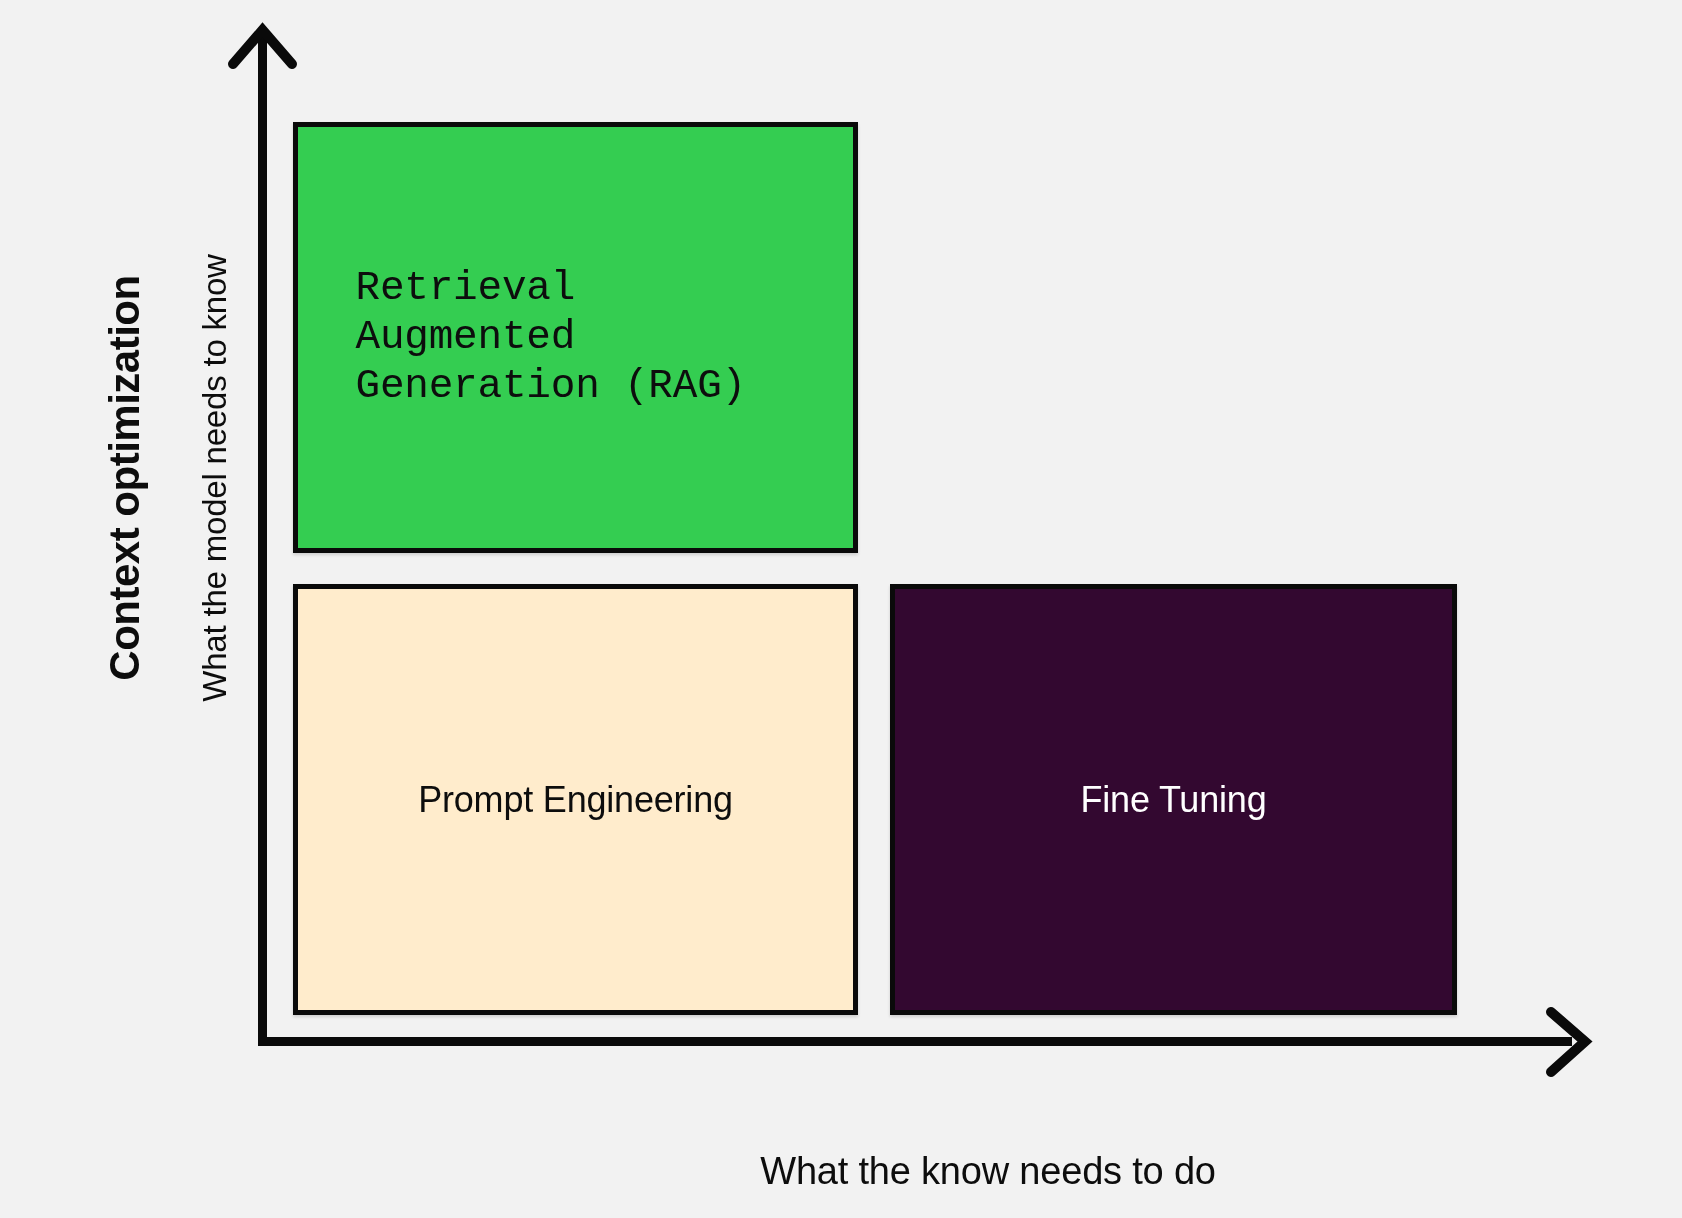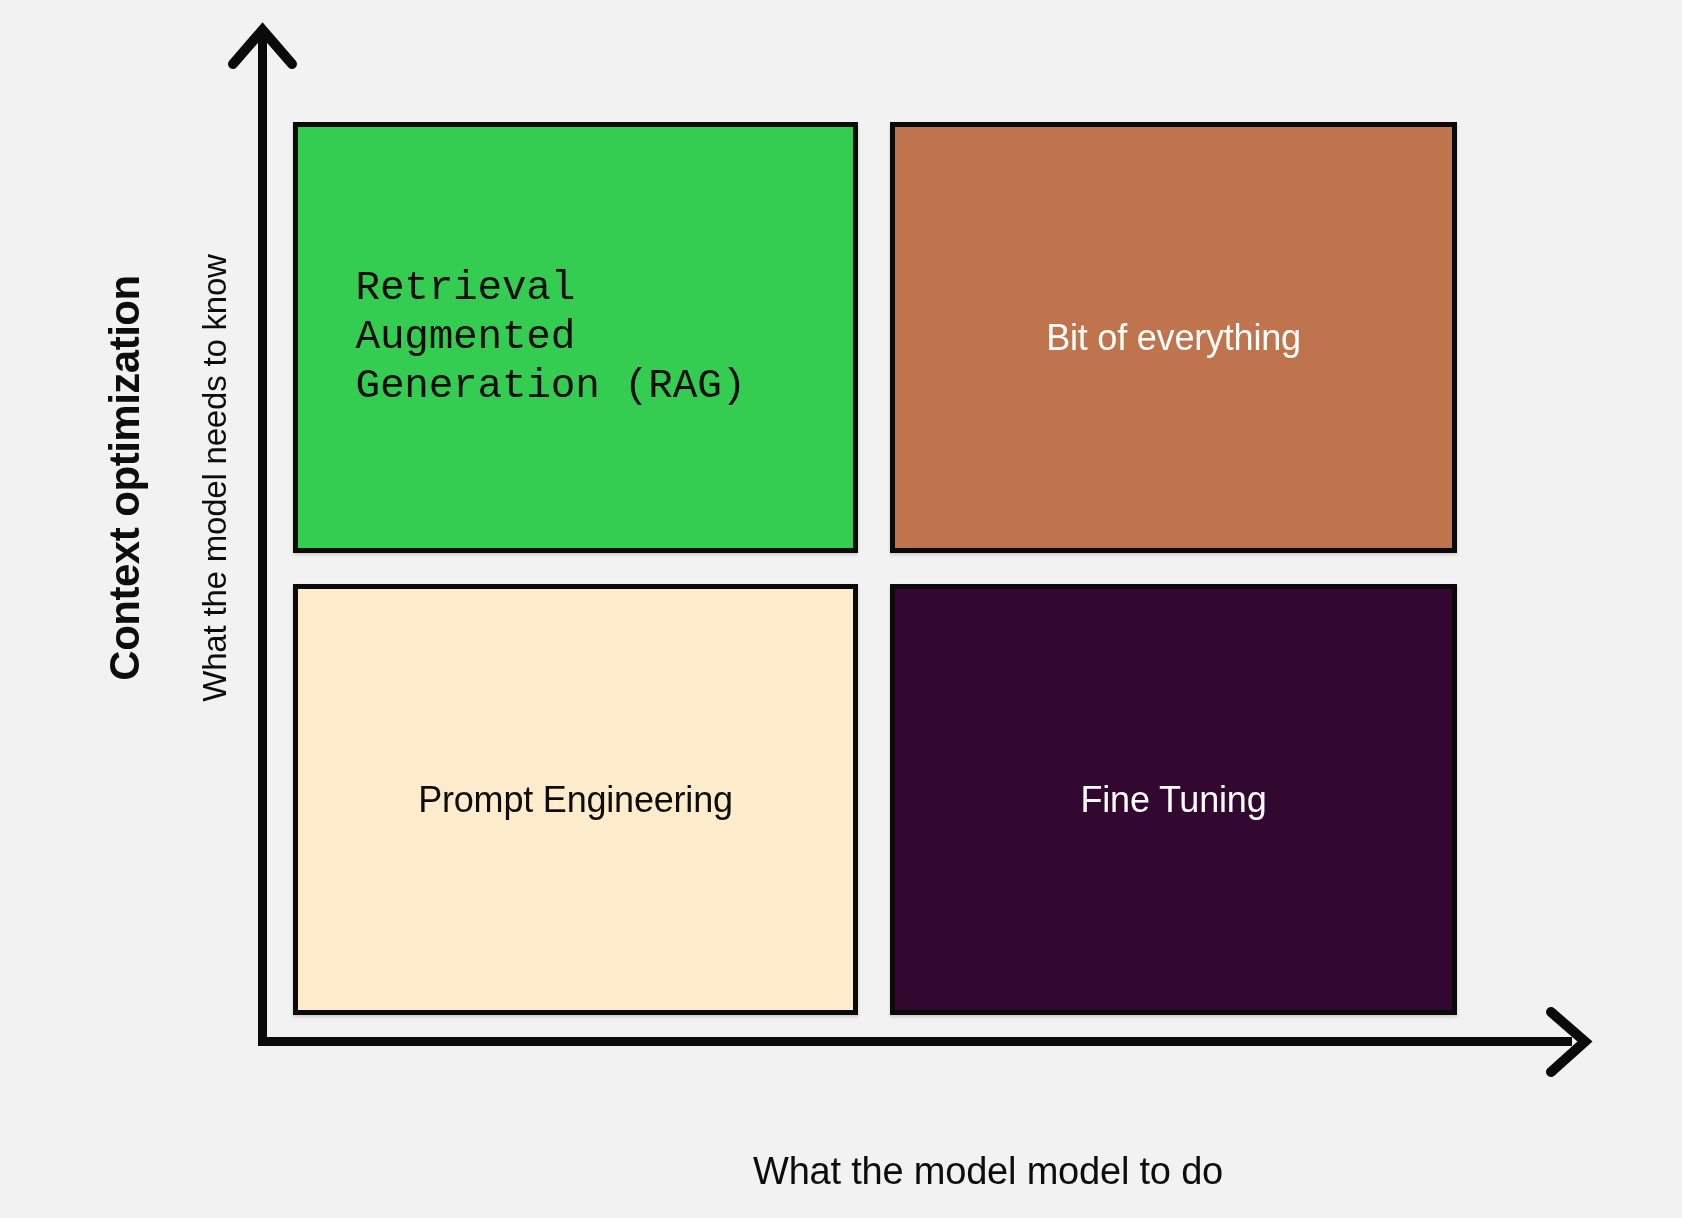--- a/index.html
+++ b/index.html
@@ -76,29 +76,26 @@
     <g>
       <line x1="258" y1="1041.5" x2="1572" y2="1041.5" stroke="currentColor" stroke-width="9"></line>
       <polyline points="1551,1012 1585,1041.5 1551,1072" fill="none" stroke="currentColor" stroke-width="10" stroke-linecap="round" stroke-linejoin="miter"></polyline>
     </g>
   </svg>
 
   <div class="quadrant q-tl" style="background: rgb(52, 205, 81); color: rgb(13, 13, 13);">
     <span class="q-label rag">Retrieval Augmented Generation (RAG)</span>
   </div>
 
-  <div class="quadrant q-tr" style="background: rgb(192, 116, 77); color: rgb(255, 255, 255);">
-    <span class="q-label">Bit of everything</span>
-  </div>
 
   <div class="quadrant q-bl" style="background: rgb(255, 236, 204); color: rgb(13, 13, 13);">
     <span class="q-label">Prompt Engineering</span>
   </div>
 
   <div class="quadrant q-br" style="background: rgb(51, 8, 48); color: rgb(255, 255, 255);">
     <span class="q-label">Fine Tuning</span>
   </div>
 
   <div class="axis-text y-title">Context optimization</div>
   <div class="axis-text y-subtitle">What the model needs to know</div>
-  <div class="axis-text x-subtitle">What the model model to do</div>
+  <div class="axis-text x-subtitle">What the know needs to do</div>
 
 </div>
 
 </body></html>

